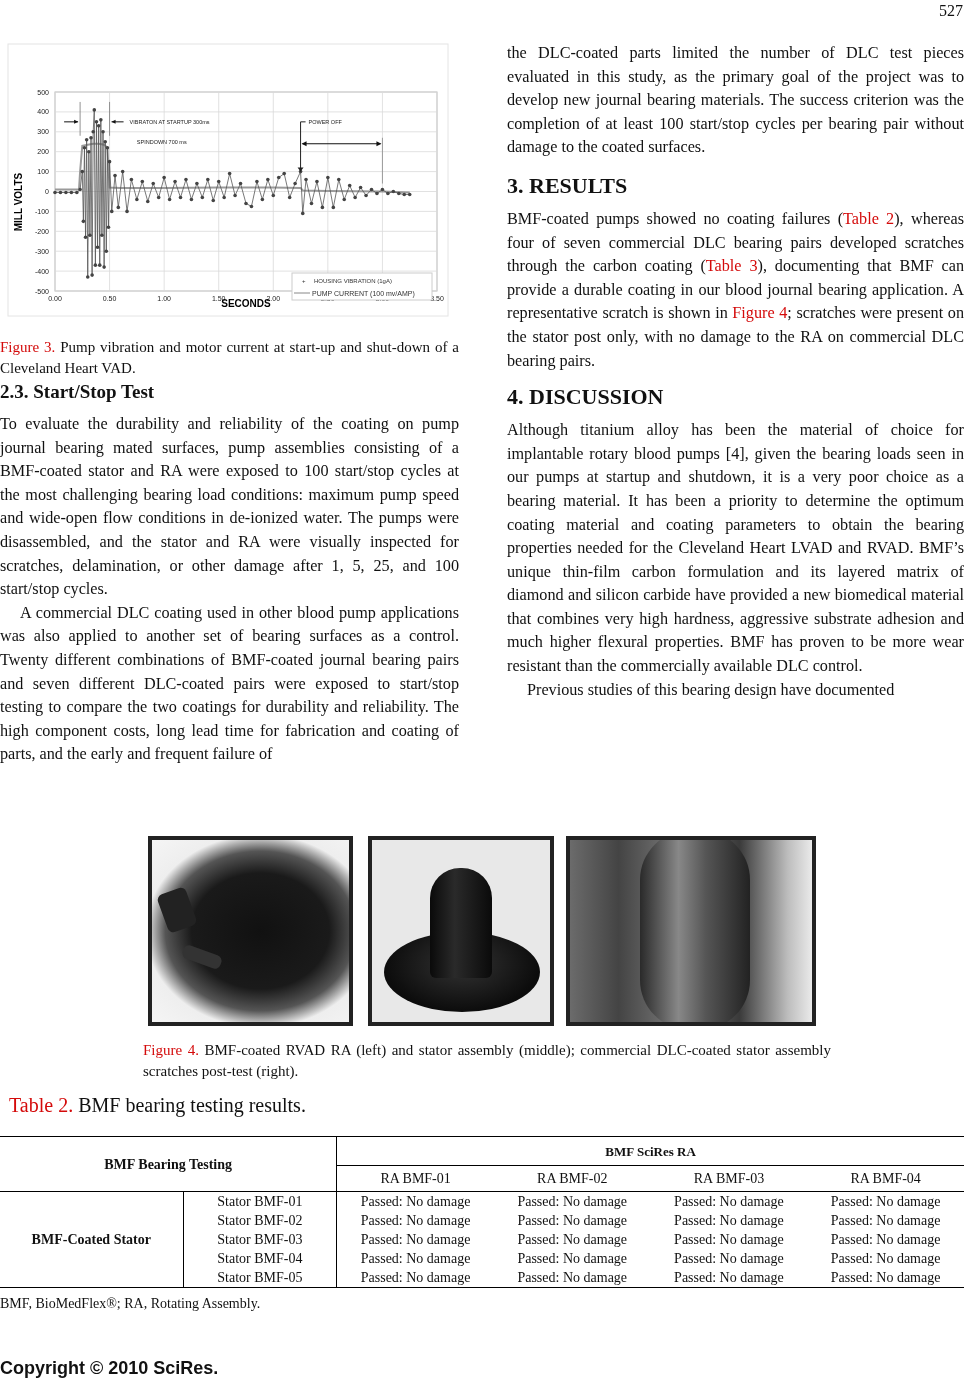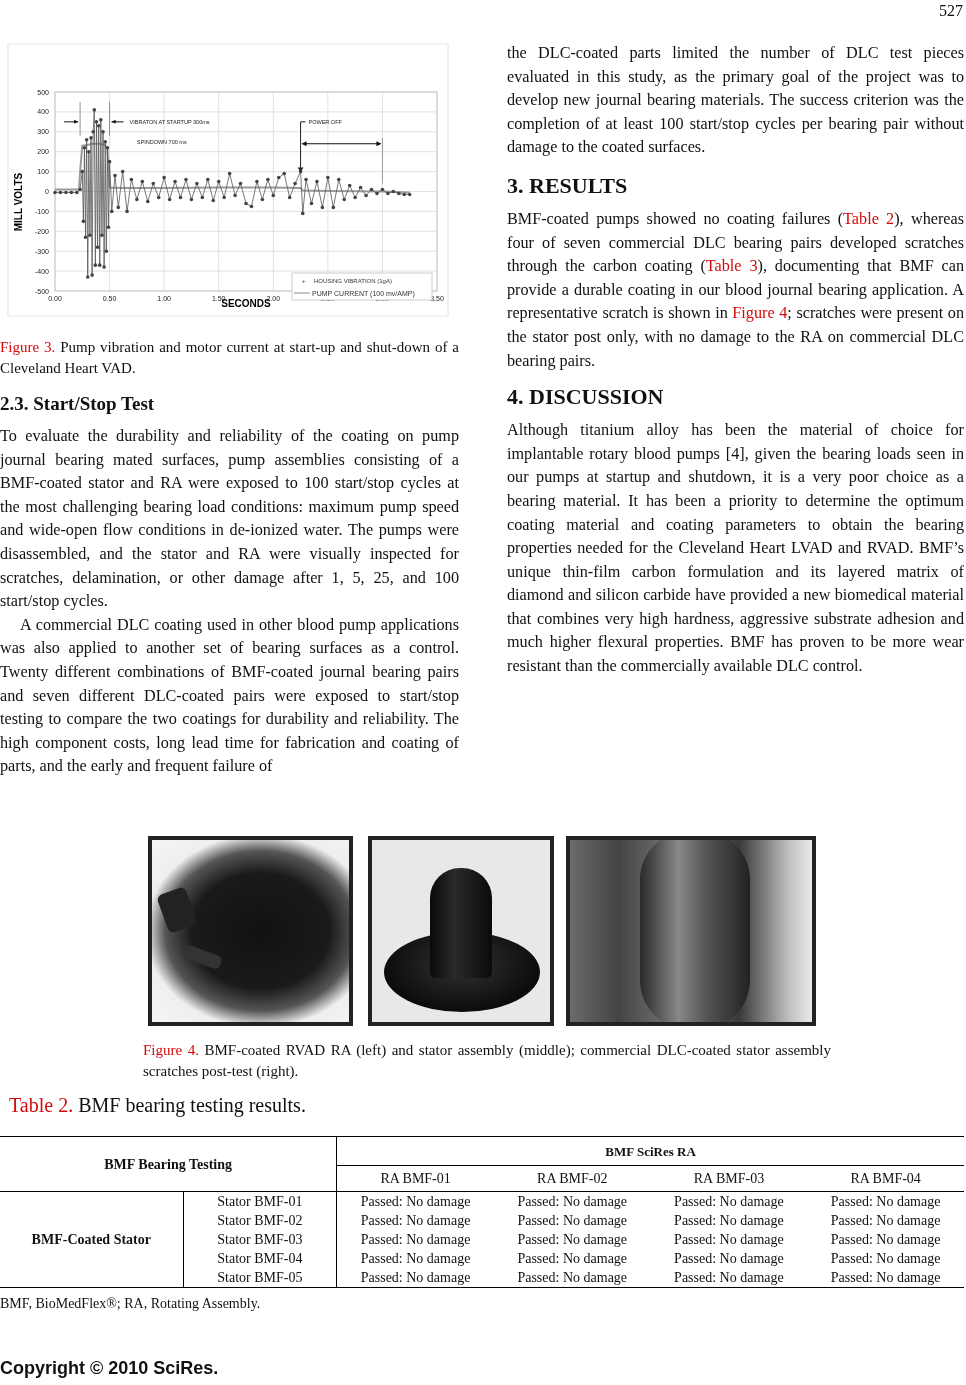--- a/index.html
+++ b/index.html
@@ -210,31 +210,32 @@
       <text x="302" y="243" font-size="6" fill="#333">+</text>
       <text id="leg1" x="314" y="243" font-size="6" fill="#333">HOUSING VIBRATION (1gA)</text>
       <line x1="294" y1="253" x2="310" y2="253" stroke="#888" stroke-width="1"></line>
       <text id="leg2" x="312" y="256" font-size="7" fill="#333">PUMP CURRENT (100 mv/AMP)</text>
     </g>
   </svg>
 </div>
 
 <div class="col col-left" style="top:337px;">
   <p class="caption"><span class="red">Figure 3.</span><span> Pump vibration and motor current at start-up and shut-down of a Cleveland Heart VAD.</span></p>
-  <h3 class="sub" style="margin-top:12px;">2.3. Start/Stop Test</h3>
+  <h3 class="sub" style="">2.3. Start/Stop Test</h3>
   <p style="margin-top:8px;">To evaluate the durability and reliability of the coating on pump journal bearing mated surfaces, pump assemblies consisting of a BMF-coated stator and RA were exposed to 100 start/stop cycles at the most challenging bearing load conditions: maximum pump speed and wide-open flow conditions in de-ionized water. The pumps were disassembled, and the stator and RA were visually inspected for scratches, delamination, or other damage after 1, 5, 25, and 100 start/stop cycles.</p>
   <p class="indent">A commercial DLC coating used in other blood pump applications was also applied to another set of bearing surfaces as a control. Twenty different combinations of BMF-coated journal bearing pairs and seven different DLC-coated pairs were exposed to start/stop testing to compare the two coatings for durability and reliability. The high component costs, long lead time for fabrication and coating of parts, and the early and frequent failure of</p>
 </div>
 
 <div class="col col-right" style="top:42px;">
   <p>the DLC-coated parts limited the number of DLC test pieces evaluated in this study, as the primary goal of the project was to develop new journal bearing materials. The success criterion was the completion of at least 100 start/stop cycles per bearing pair without damage to the coated surfaces.</p>
   <h2 class="sec" style="margin-top:12px;">3. RESULTS</h2>
   <p style="margin-top:8px;"><span>BMF-coated pumps showed no coating failures (</span><span class="red">Table 2</span><span>), whereas four of seven commercial DLC bearing pairs developed scratches through the carbon coating (</span><span class="red">Table 3</span><span>), documenting that BMF can provide a durable coating in our blood journal bearing application. A representative scratch is shown in </span><span class="red">Figure 4</span><span>; scratches were present on the stator post only, with no damage to the RA on commercial DLC bearing pairs.</span></p>
   <h2 class="sec" style="margin-top:10px;">4. DISCUSSION</h2>
   <p style="margin-top:8px;">Although titanium alloy has been the material of choice for implantable rotary blood pumps [4], given the bearing loads seen in our pumps at startup and shutdown, it is a very poor choice as a bearing material. It has been a priority to determine the optimum coating material and coating parameters to obtain the bearing properties needed for the Cleveland Heart LVAD and RVAD. BMF’s unique thin-film carbon formulation and its layered matrix of diamond and silicon carbide have provided a new biomedical material that combines very high hardness, aggressive substrate adhesion and much higher flexural properties. BMF has proven to be more wear resistant than the commercially available DLC control.</p>
+  <p class="indent">Previous studies of this bearing design have documented</p>
 </div>
 
 <div class="photos">
   <div class="photo" style="left:0; top:0; width:205px; height:190px; background: radial-gradient(ellipse at 55% 50%, #111 0%, #1a1a1a 45%, #555 62%, #eee 75%, #f5f5f5 100%);">
     <div style="position:absolute; left:10px; top:50px; width:30px; height:40px; background:#222; border-radius:6px; transform:rotate(-20deg);"></div>
     <div style="position:absolute; left:30px; top:110px; width:40px; height:14px; background:#333; border-radius:6px; transform:rotate(20deg);"></div>
   </div>
   <div class="photo" style="left:220px; top:0; width:186px; height:190px; background:#e8e8e8;">
     <div style="position:absolute; left:12px; top:92px; width:156px; height:80px; border-radius:50%; background:radial-gradient(ellipse at 50% 40%, #333, #0c0c0c 70%);"></div>
     <div style="position:absolute; left:58px; top:28px; width:62px; height:110px; background:linear-gradient(90deg,#0a0a0a,#2a2a2a 40%,#0a0a0a); border-radius:30px 30px 6px 6px;"></div>

